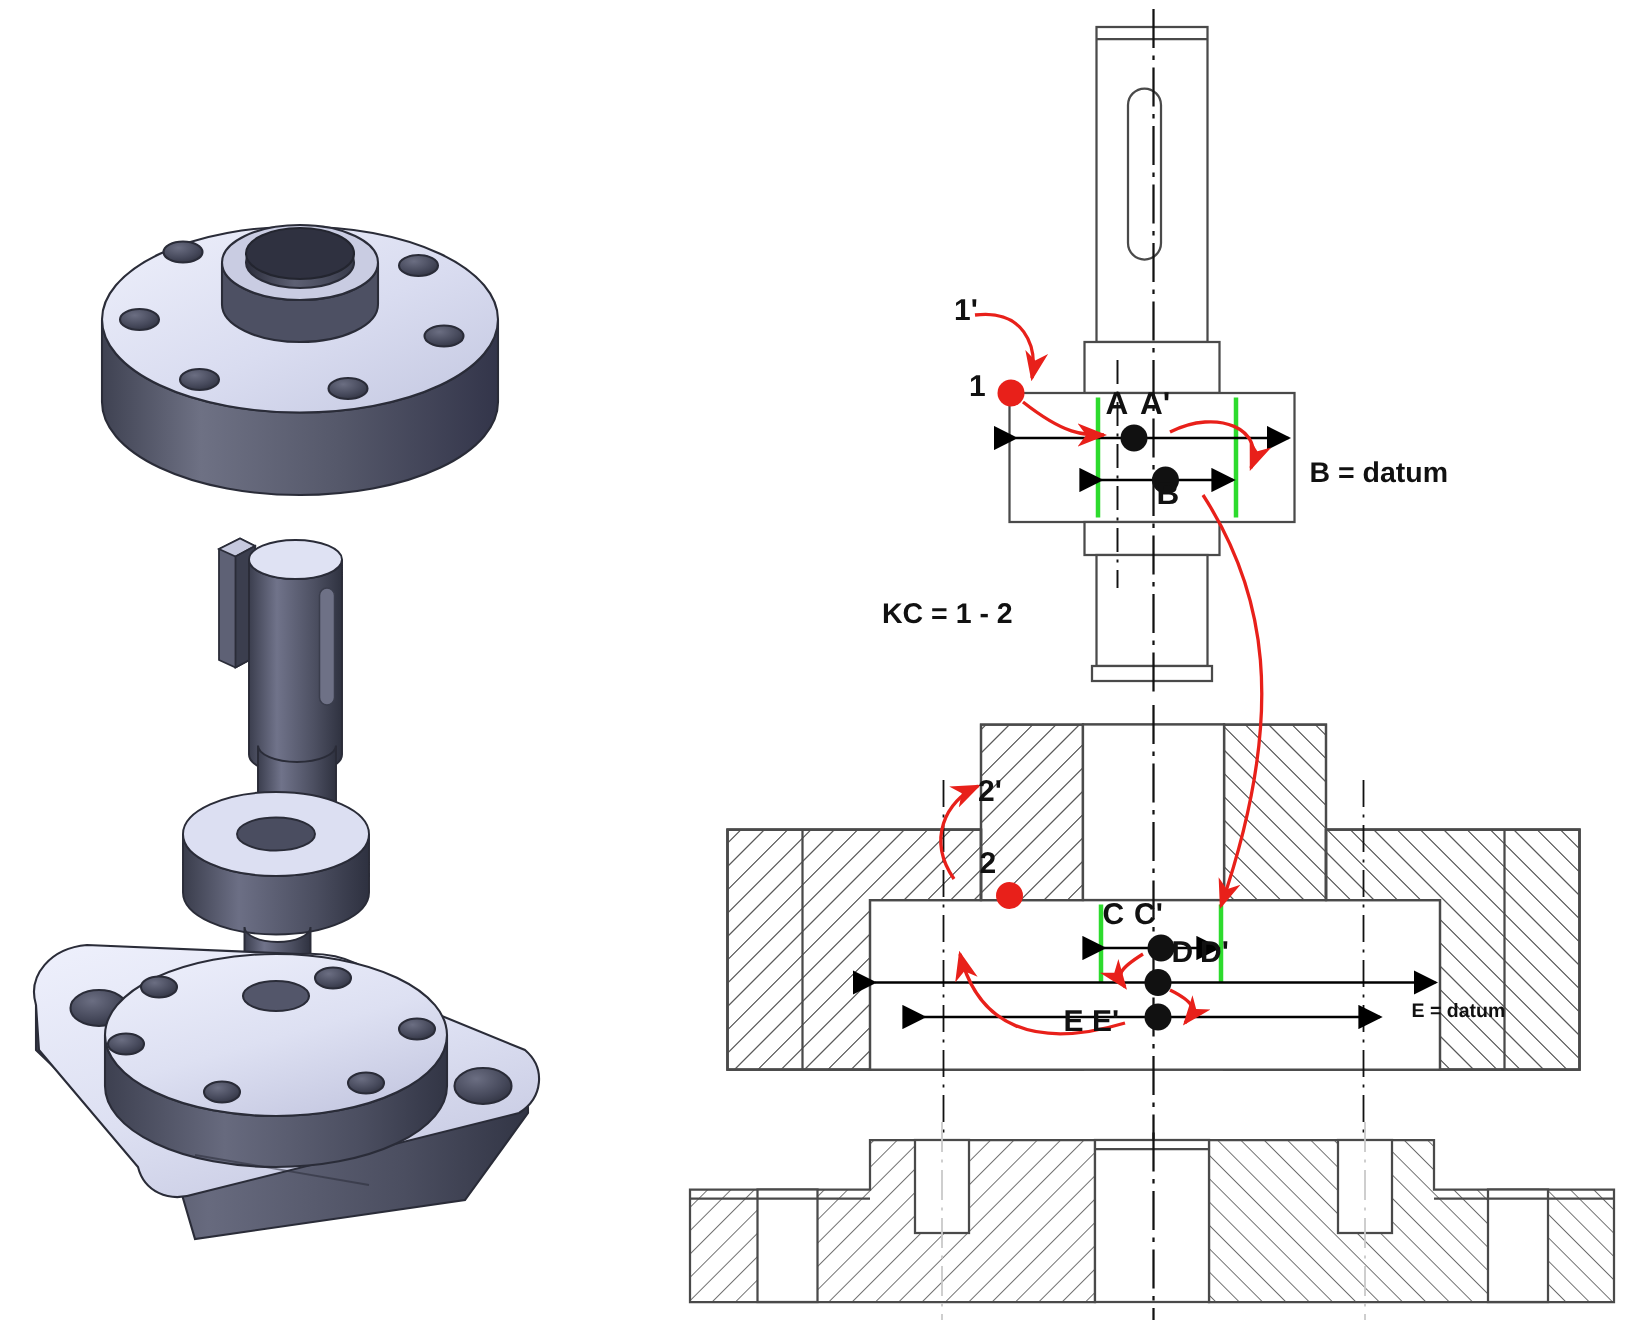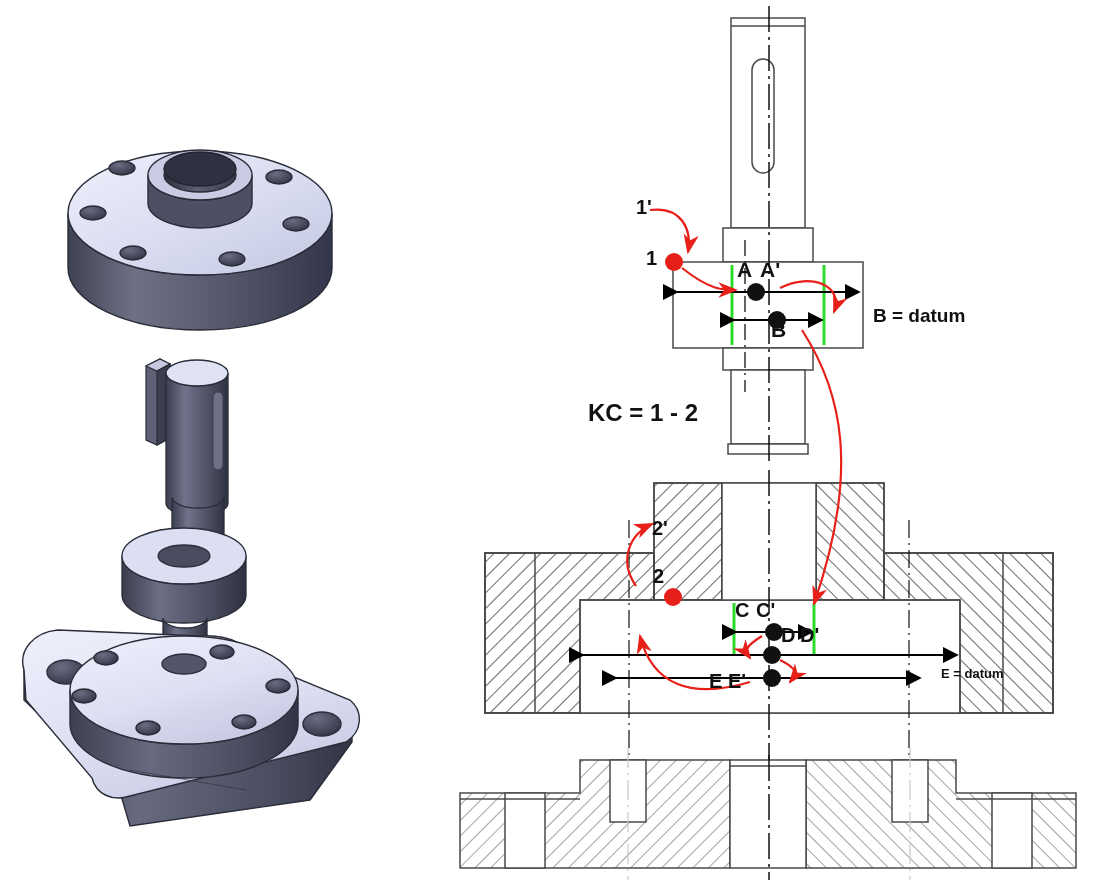--- a/index.html
+++ b/index.html
@@ -263,21 +263,21 @@
         <circle cx="332" cy="678" r="9" fill="#111"></circle>
       </g>
     </svg>
 
     <div class="lbl" style="left:196px;top:196px;font-size:20px;">1'</div>
     <div class="lbl" style="left:206px;top:247px;font-size:20px;">1</div>
     <div class="lbl" style="left:297px;top:258px;font-size:21px;">A</div>
     <div class="lbl" style="left:320px;top:258px;font-size:21px;">A'</div>
     <div class="lbl" style="left:331px;top:318px;font-size:21px;">B</div>
     <div class="lbl" style="left:413px;top:305px;font-size:19px;margin-left:20px;">B = datum</div>
-    <div class="lbl" style="left:148px;top:399px;font-size:24px;">KC = 1 - 2</div>
+    <div class="lbl" style="left:148px;top:399px;font-size:19px;">KC = 1 - 2</div>
 
     <div class="lbl" style="left:212px;top:517px;font-size:20px;">2'</div>
     <div class="lbl" style="left:213px;top:565px;font-size:20px;">2</div>
     <div class="lbl" style="left:295px;top:599px;font-size:20px;">C</div>
     <div class="lbl" style="left:316px;top:599px;font-size:20px;">C'</div>
     <div class="lbl" style="left:341px;top:624px;font-size:20px;">D</div>
     <div class="lbl" style="left:360px;top:624px;font-size:20px;">D'</div>
     <div class="lbl" style="left:269px;top:670px;font-size:20px;">E</div>
     <div class="lbl" style="left:288px;top:670px;font-size:20px;">E'</div>
     <div class="lbl" style="left:501px;top:666px;font-size:13px;">E = datum</div>

